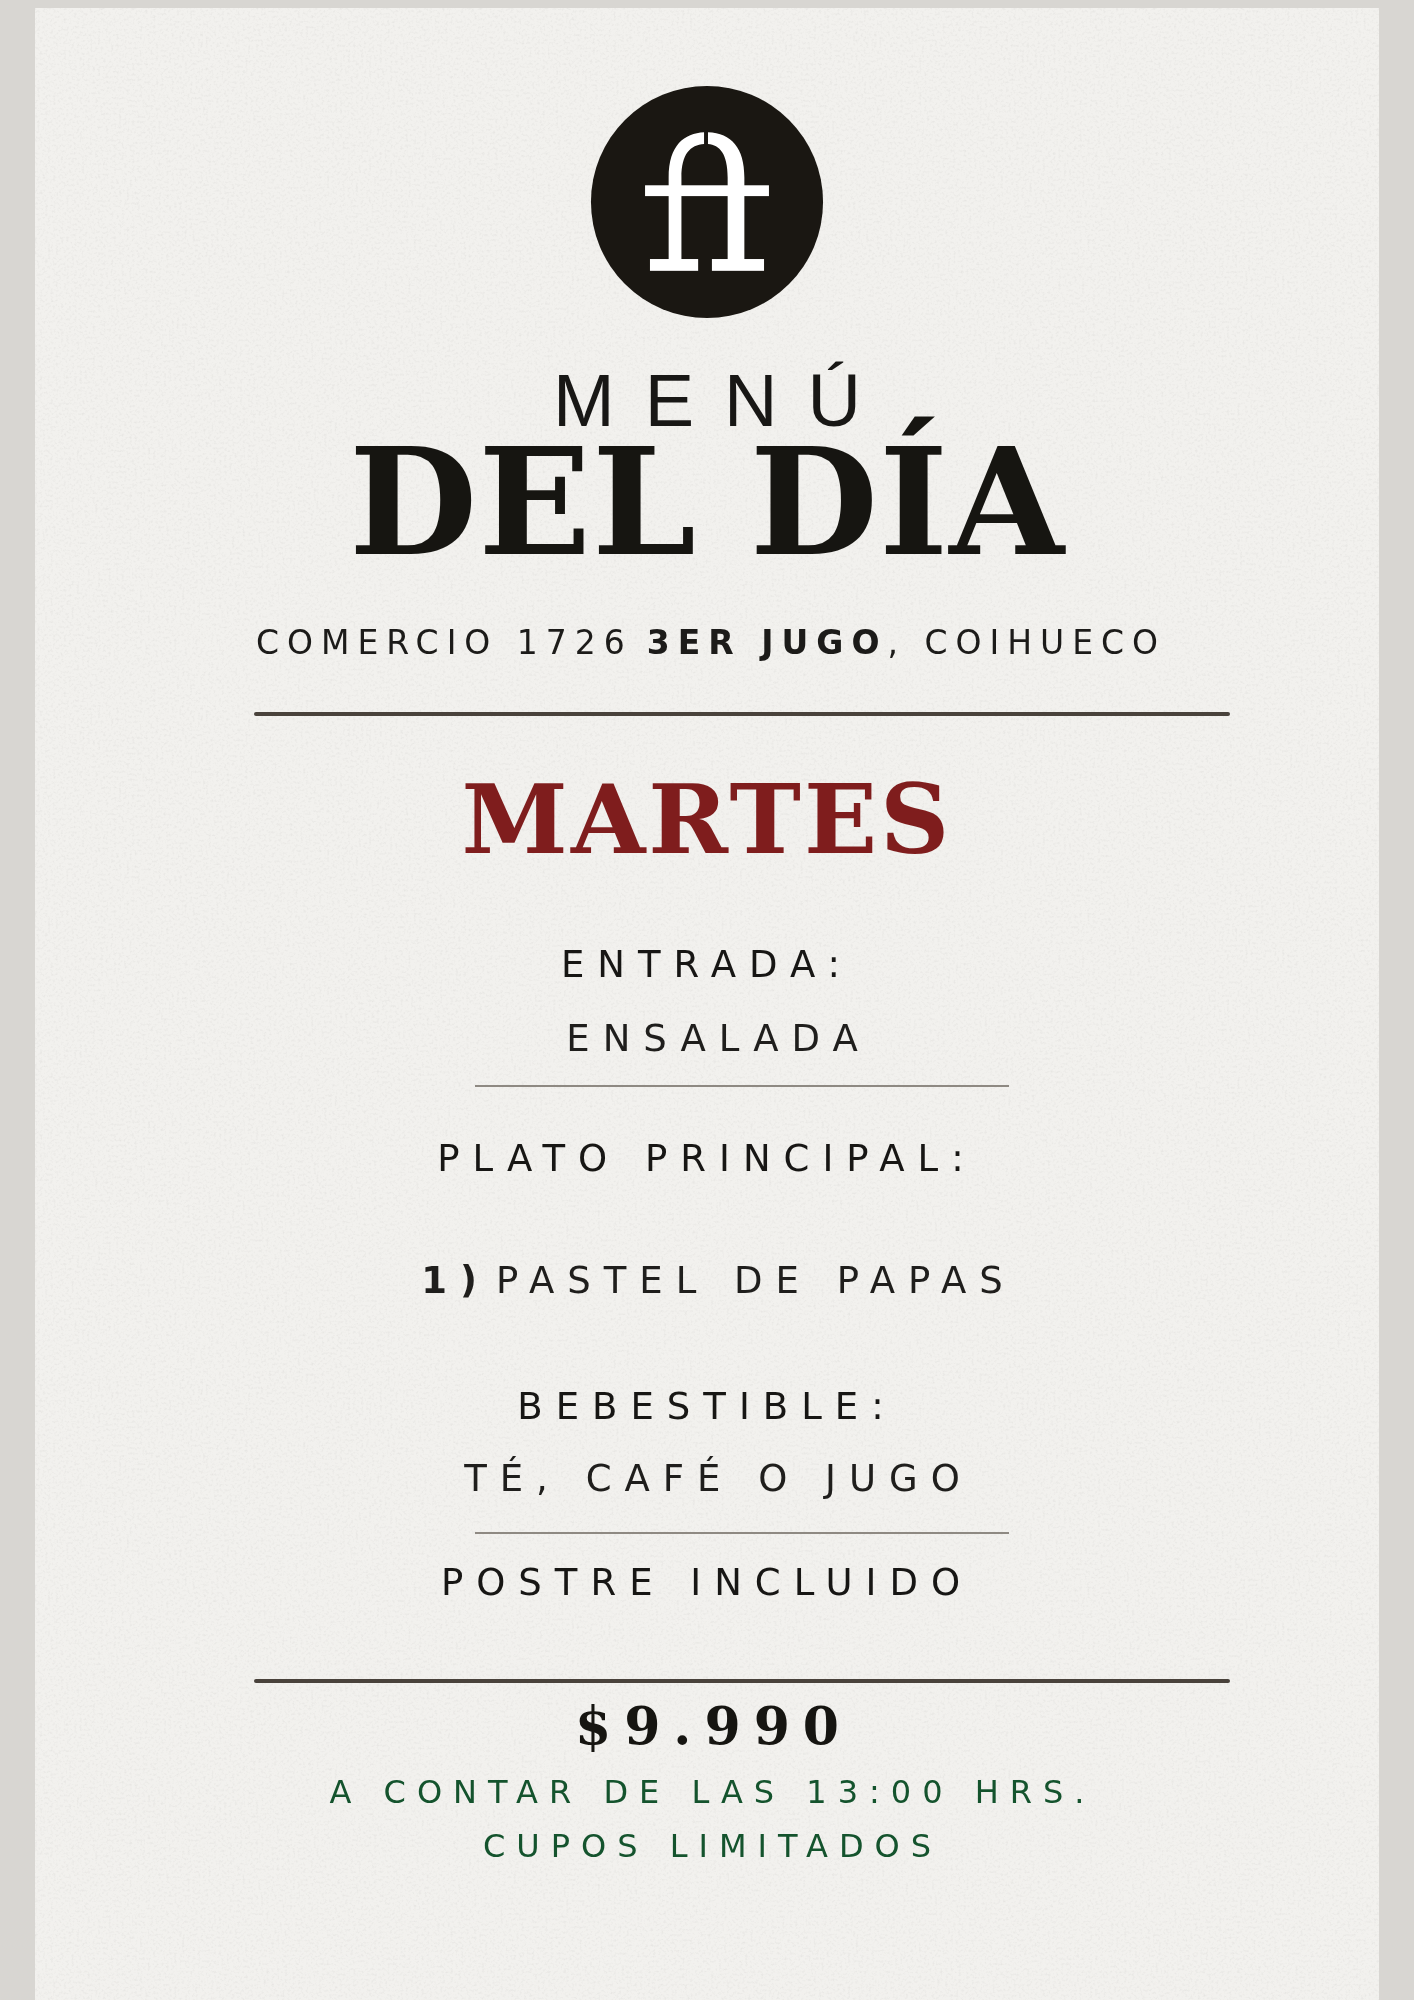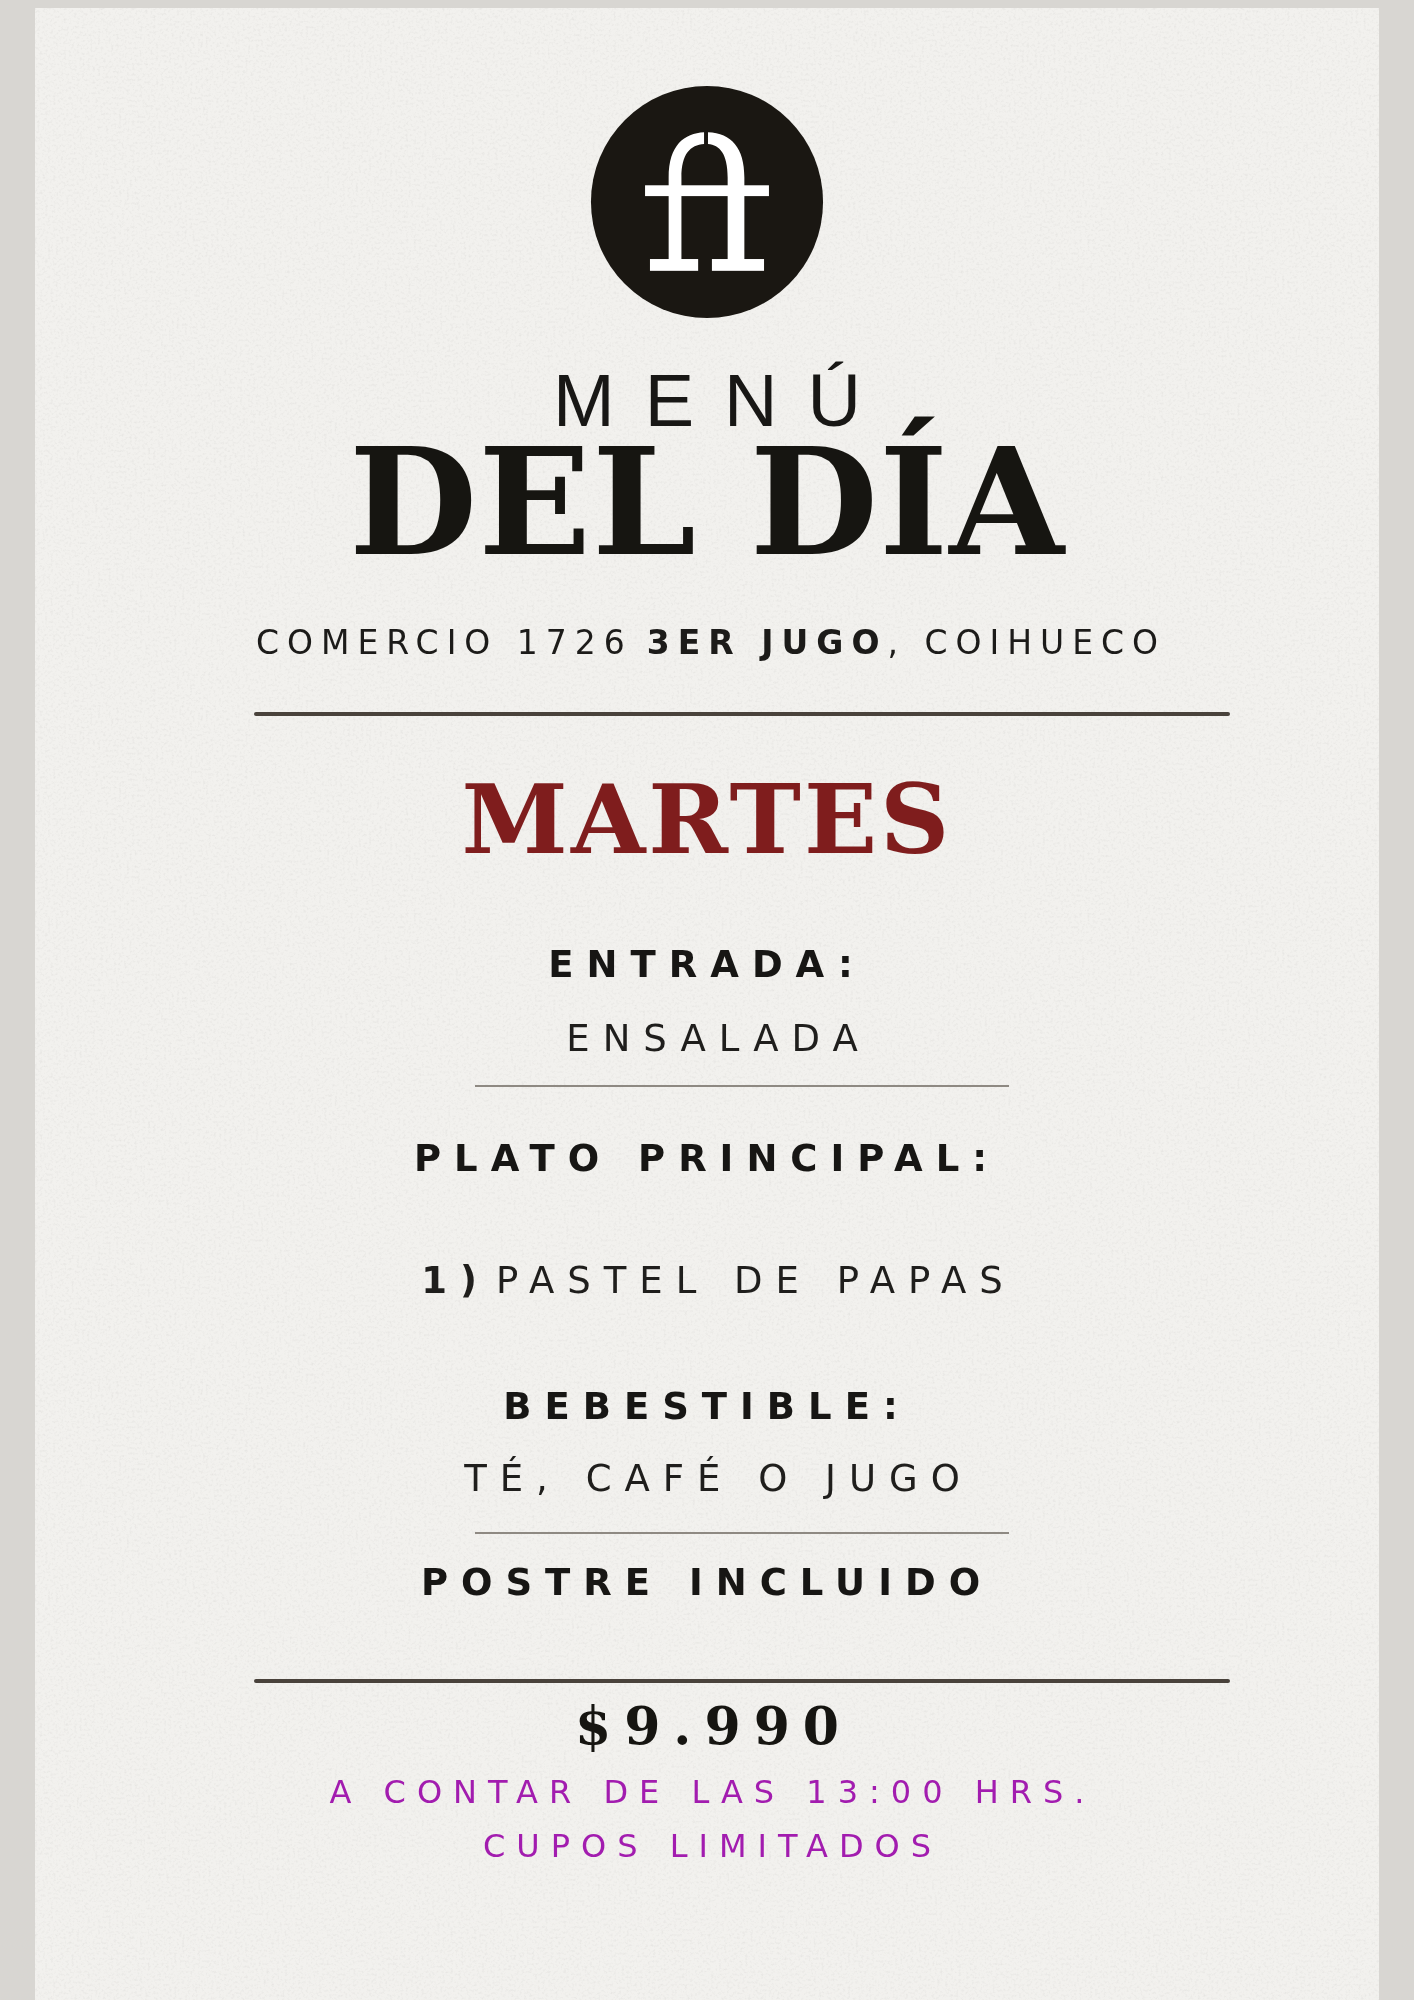--- a/index.html
+++ b/index.html
@@ -78,21 +78,21 @@
   .day {
     top: 764px;
     font-family: "DejaVu Serif", serif;
     font-weight: 700;
     font-size: 96px;
     letter-spacing: 3px;
     color: #7f1d1d;
   }
 
   .sec-label {
-    font-weight: 700;
+    font-weight: 400;
     font-size: 37px;
     letter-spacing: 13px;
     padding-left: 0;
     color: #171614;
   }
   .sec-value {
     font-weight: 400;
     font-size: 37px;
     letter-spacing: 13px;
     padding-left: 23px;
@@ -115,21 +115,21 @@
     font-size: 52px;
     letter-spacing: 13px;
     padding-left: 13px;
     color: #161511;
   }
   .note {
     font-weight: 400;
     font-size: 32px;
     letter-spacing: 11px;
     padding-left: 11px;
-    color: #a21caf;
+    color: #14532d;
   }
   #note-1 { top: 1768px; }
   #note-2 { top: 1822px; }
 </style>
 </head>
 <body>
 
 <div class="page">
 
   <svg class="texture" width="1414" height="2000" xmlns="http://www.w3.org/2000/svg">

